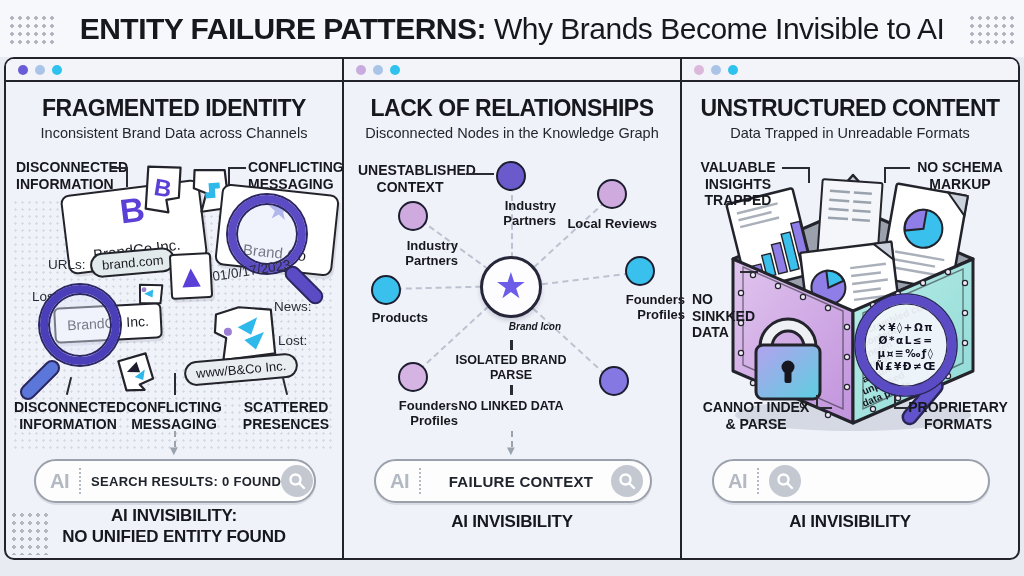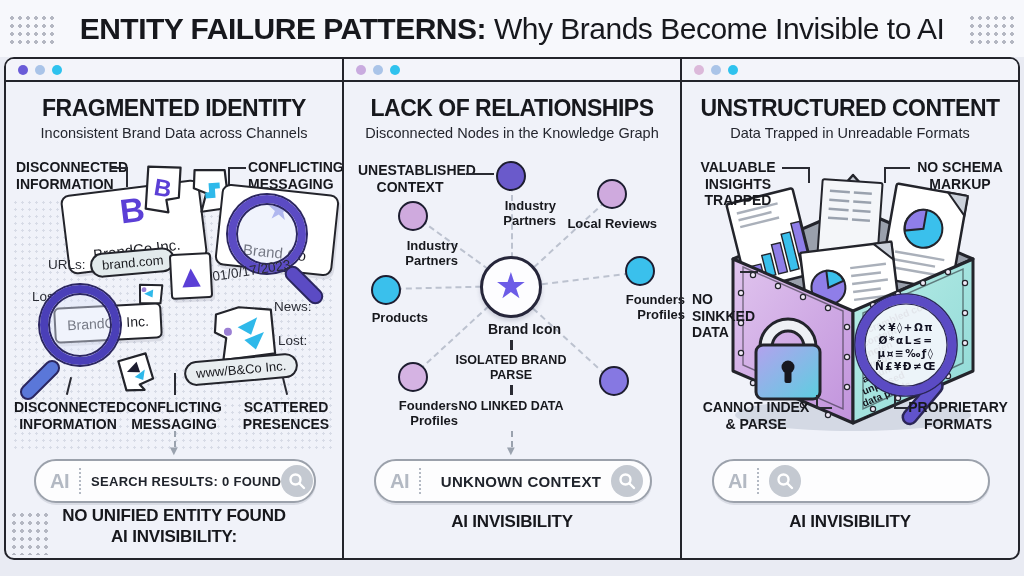--- a/index.html
+++ b/index.html
@@ -186,22 +186,22 @@
       <span class="sep"></span>
       <span class="q">SEARCH RESULTS: 0 FOUND</span>
       <span class="magbtn">
         <svg width="18" height="18" viewBox="0 0 18 18">
           <circle cx="7.5" cy="7.5" r="5" fill="none" stroke="#ffffff" stroke-width="2.4"></circle>
           <line x1="11.5" y1="11.5" x2="16" y2="16" stroke="#ffffff" stroke-width="2.4" stroke-linecap="round"></line>
         </svg>
       </span>
     </div>
     <div class="caption" style="top:446px;">
+      <div>AI INVISIBILITY:</div>
       <div>NO UNIFIED ENTITY FOUND</div>
-      <div>AI INVISIBILITY:</div>
     </div>
     <div class="dotgrid" style="left:4px;top:452px;width:40px;height:44px;"></div>
   </div>
 
   <div class="panel p2">
     <div class="chrome">
       <span class="dot d1"></span>
       <span class="dot d2"></span>
       <span class="dot d3"></span>
     </div>
@@ -229,34 +229,34 @@
     <div class="nlabel" style="left:0px;top:252px;width:84px;">Products</div>
     <div class="node" style="left: 281px; top: 197px; background: rgb(58, 192, 236);"></div>
     <div class="nlabel" style="left:251px;top:234px;width:90px;">Founders Profiles</div>
     <div class="node" style="left: 54px; top: 303px; background: rgb(213, 179, 227);"></div>
     <div class="nlabel" style="left:24px;top:340px;width:90px;">Founders Profiles</div>
     <div class="node" style="left: 255px; top: 307px; background: rgb(134, 120, 226);"></div>
 
     <div class="hub">
       <span class="star">★</span>
     </div>
-    <div class="nlabel" style="left:117px;top:262px;width:100px;font-size:14px;">Brand Icon</div>
+    <div class="nlabel" style="left:117px;top:262px;width:100px;font-size:10px;font-style:italic;">Brand Icon</div>
 
     <div class="vtick" style="left:166px;top:281px;height:10px;"></div>
     <div class="lbl c" style="left:97px;top:294px;width:140px;font-size:12.5px;">ISOLATED BRAND PARSE</div>
     <div class="vtick" style="left:166px;top:326px;height:10px;"></div>
     <div class="lbl c" style="left:107px;top:340px;width:120px;font-size:12.5px;">NO LINKED DATA</div>
 
     <div class="darrow" style="left:167px;top:372px;"></div>
     <div class="dhead" style="left:163px;top:386px;">▼</div>
 
     <div class="search" style="left:30px;top:400px;width:278px;">
       <span class="ai">AI</span>
       <span class="sep"></span>
-      <span class="q" style="font-size:15px;">UNKNOWN CONTEXT</span>
+      <span class="q" style="font-size:15px;">FAILURE CONTEXT</span>
       <span class="magbtn">
         <svg width="18" height="18" viewBox="0 0 18 18">
           <circle cx="7.5" cy="7.5" r="5" fill="none" stroke="#ffffff" stroke-width="2.4"></circle>
           <line x1="11.5" y1="11.5" x2="16" y2="16" stroke="#ffffff" stroke-width="2.4" stroke-linecap="round"></line>
         </svg>
       </span>
     </div>
     <div class="caption" style="top:452px;">AI INVISIBILITY</div>
   </div>
 

